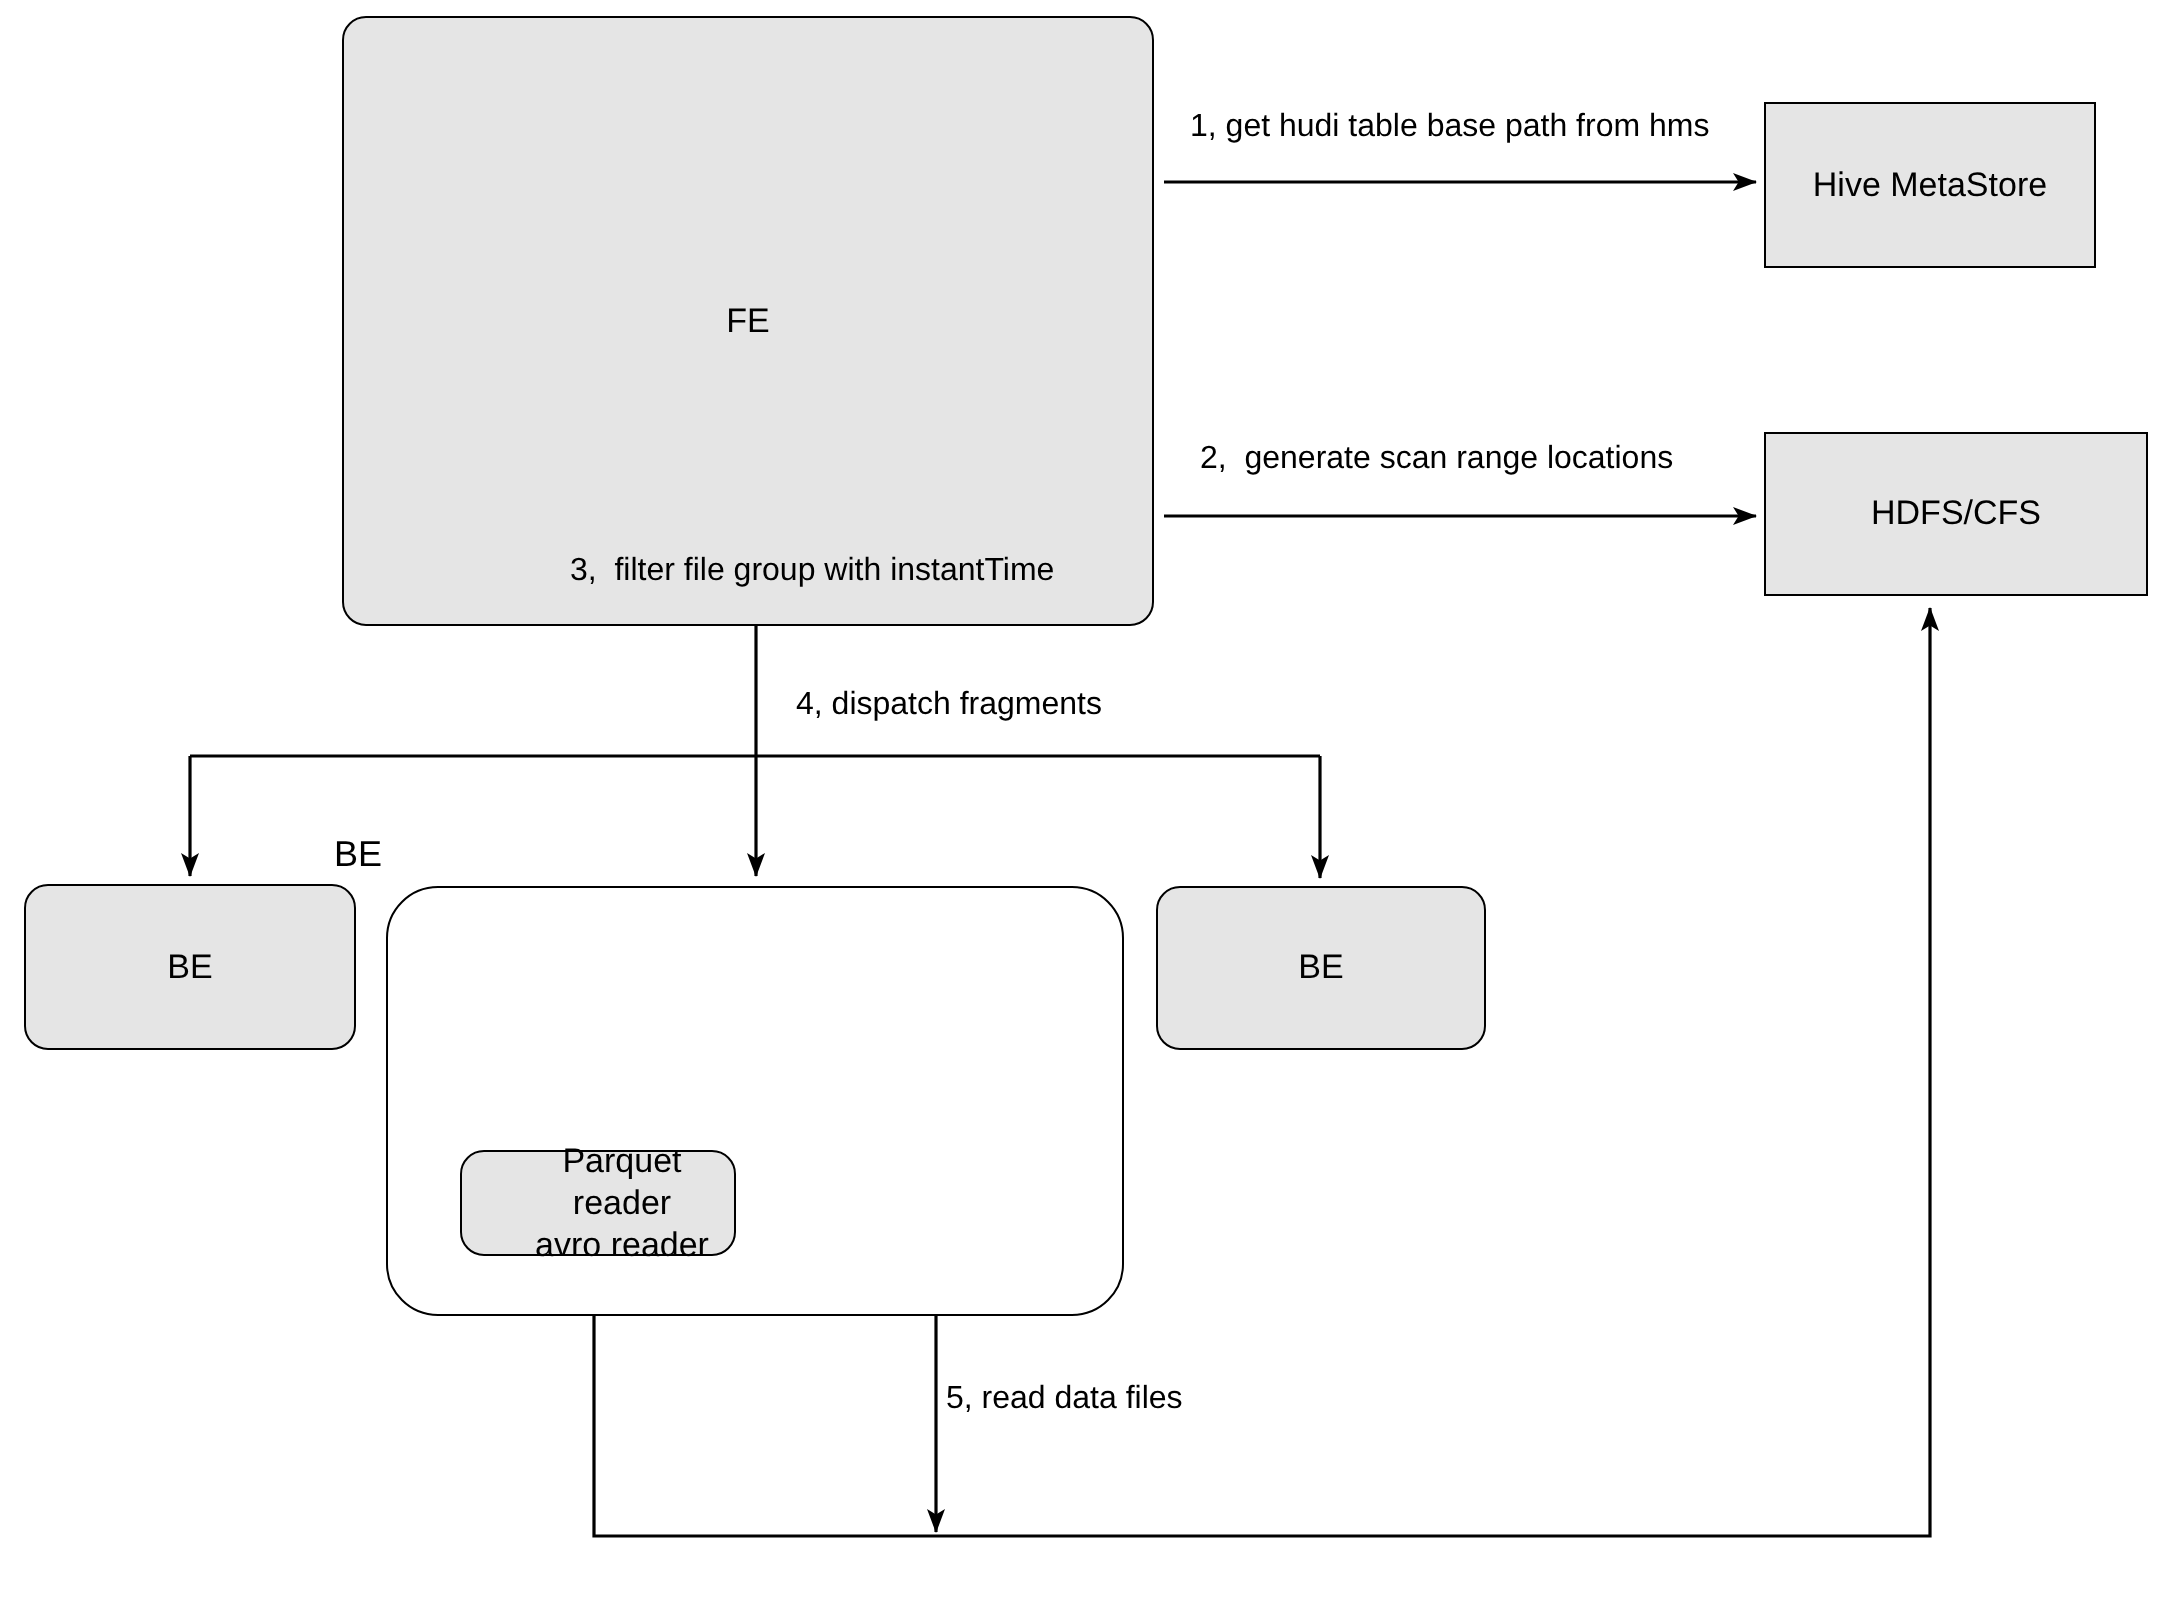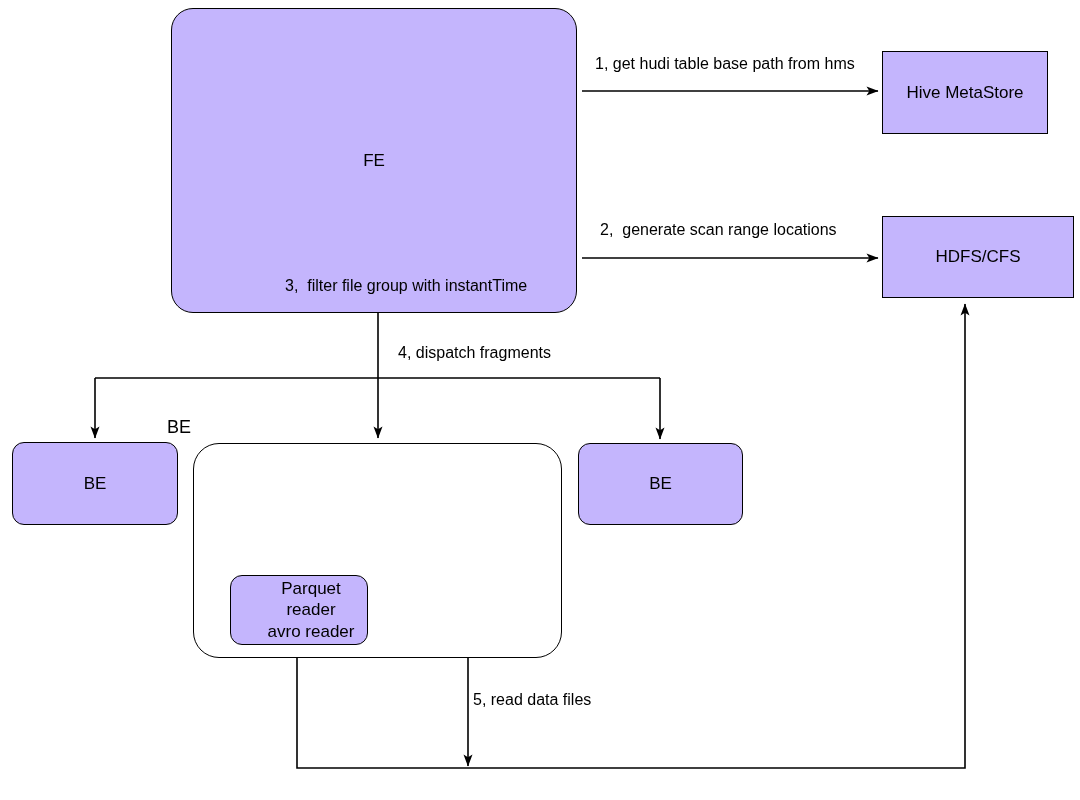--- a/index.html
+++ b/index.html
@@ -10,50 +10,50 @@
     font-family:"Liberation Sans", sans-serif;
     color:#000000;
     overflow:hidden;
   }
   .connector-layer{
     position:absolute;left:0;top:0;width:1080px;height:800px;
   }
   .node{
     position:absolute;
     border:1.6px solid #000000;
-    background:#c4b5fd;
+    background:#e5e5e5;
     display:flex;
     flex-direction:column;
     align-items:center;
     justify-content:center;
     text-align:center;
     font-size:17px;
     line-height:1.25;
     box-sizing:border-box;
   }
-  .rounded-lg{border-radius:22px;text-align:right;}
+  .rounded-lg{border-radius:12px;text-align:right;}
   .rounded-md{border-radius:26px;}
   .rounded-sm{border-radius:12px;}
   .rounded-xs{border-radius:8px;}
   .sharp{border-radius:0;}
   .edge-label{
     position:absolute;
     font-size:16px;
     white-space:pre;
     line-height:20px;
   }
   
   .fe-box{left:171px;top:8px;width:406px;height:305px;}
   .hive-box{left:882px;top:51px;width:166px;height:83px;}
   .hdfs-box{left:882px;top:216px;width:192px;height:82px;}
   .be-left-box{left:12px;top:442px;width:166px;height:83px;}
   .be-right-box{left:578px;top:443px;width:165px;height:82px;}
   .be-group-container{left:193px;top:443px;width:369px;height:215px;background:#ffffff;}
   .hudi-scan-box{left:315px;top:463px;width:138px;height:50px;}
-  .parquet-avro-box{left:230px;top:575px;width:138px;height:70px;padding-left:24px;}
+  .parquet-avro-box{left:230px;top:575px;width:138px;height:53px;padding-left:24px;}
   .parquer-box{left:397px;top:575px;width:140px;height:70px;}
   
   .lbl-step1{left:595px;top:54px;}
   .lbl-step2{left:600px;top:220px;}
   .lbl-step3{left:285px;top:276px;}
   .lbl-step4{left:398px;top:343px;}
   .lbl-step5{left:473px;top:690px;}
   .lbl-be-group{left:167px;top:417px;font-size:18px;}
 </style>
 </head>

